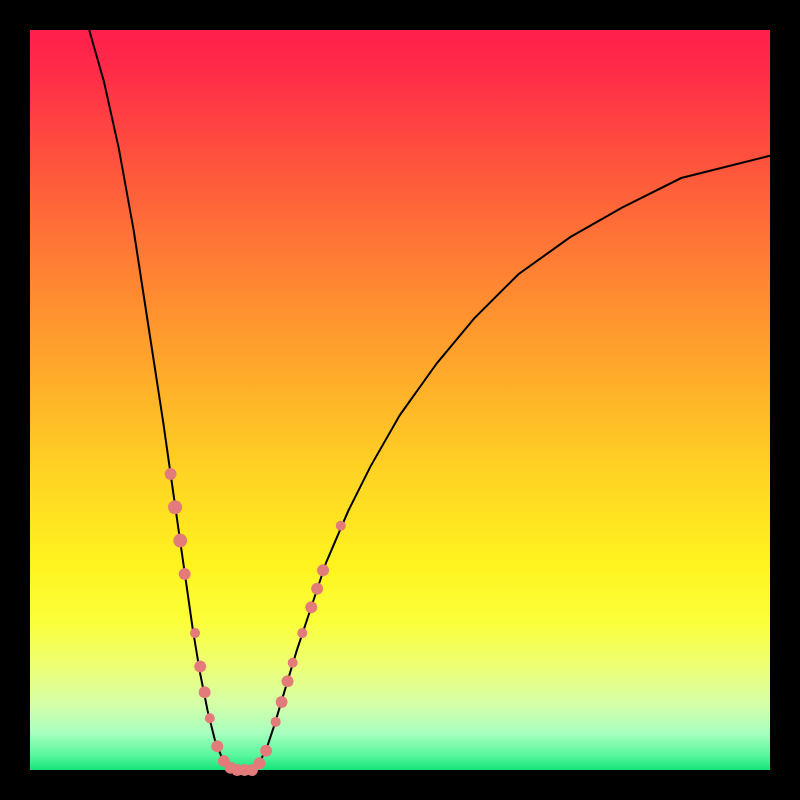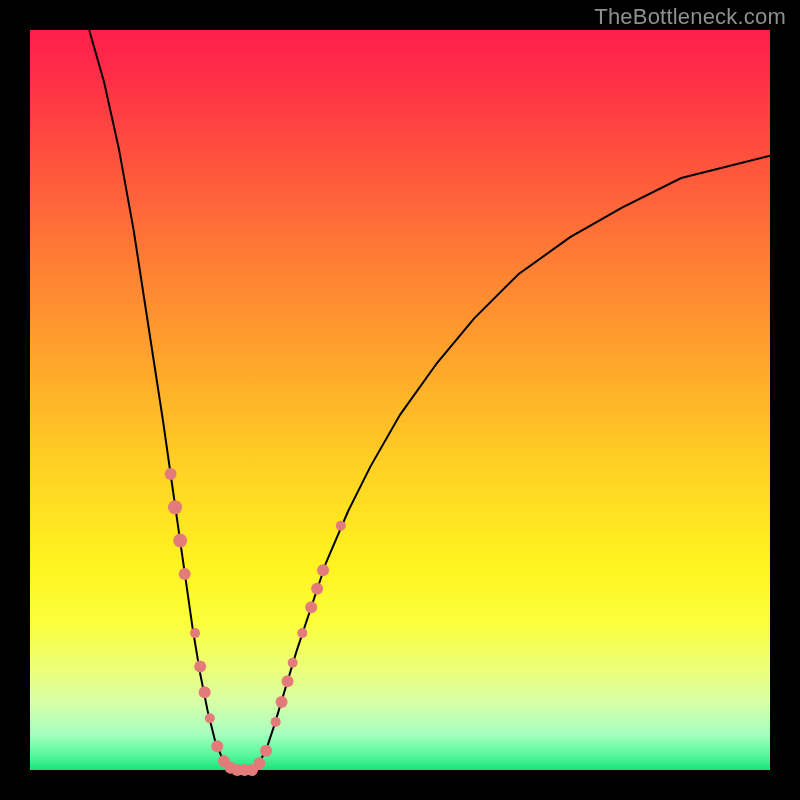--- a/index.html
+++ b/index.html
@@ -85,14 +85,13 @@
         <circle cx="257.52" cy="651.20" r="6" class="dot" fill="#e47b7b"></circle>
         <circle cx="262.70" cy="632.70" r="5" class="dot" fill="#e47b7b"></circle>
         <circle cx="272.32" cy="603.10" r="5" class="dot" fill="#e47b7b"></circle>
         <circle cx="281.20" cy="577.20" r="6" class="dot" fill="#e47b7b"></circle>
         <circle cx="287.12" cy="558.70" r="6" class="dot" fill="#e47b7b"></circle>
         <circle cx="293.04" cy="540.20" r="6" class="dot" fill="#e47b7b"></circle>
         <circle cx="310.80" cy="495.80" r="5" class="dot" fill="#e47b7b"></circle>
       </g>
   </svg>
 
-  <div class="watermark">TheBottleneck.com</div>
 </div>
 
 </body></html>

